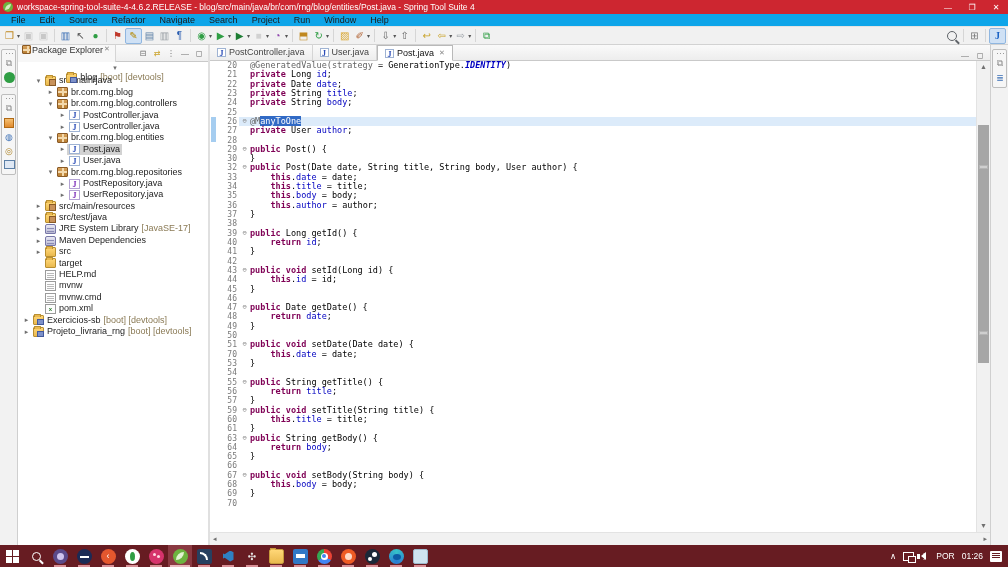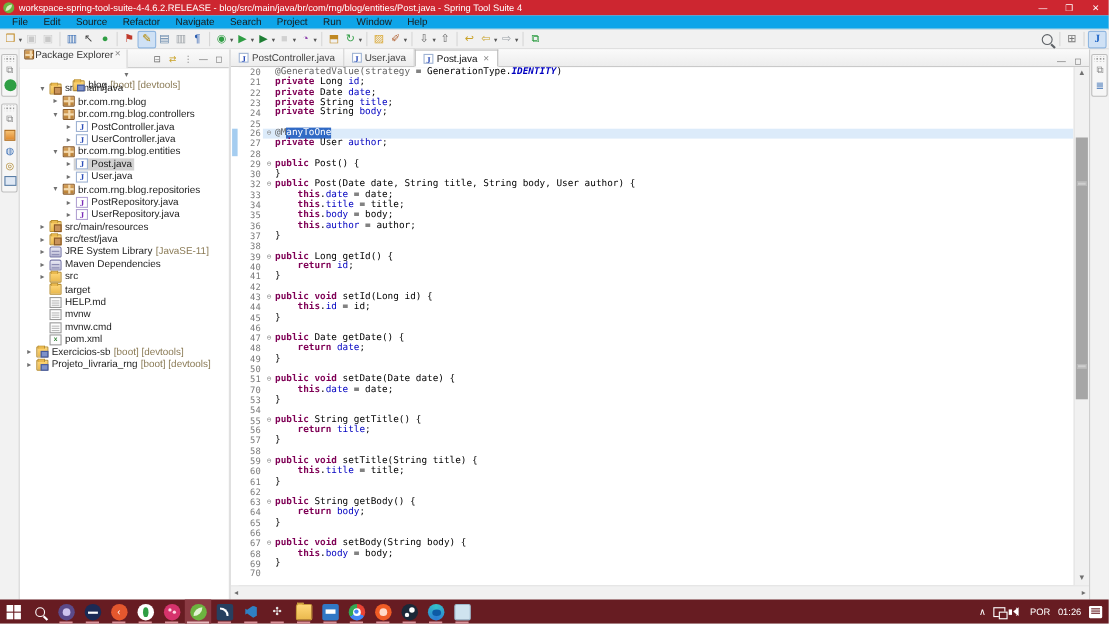--- a/index.html
+++ b/index.html
@@ -407,21 +407,21 @@
             <span class="tlabel">
               <span class="tic tic-folder tic-src"></span>
               <span>src/test/java</span>
             </span>
           </div>
           <div class="trow" style="padding-left: 16px;">
             <span class="chev">▸</span>
             <span class="tlabel">
               <span class="tic tic-lib"></span>
               <span>JRE System Library</span>
-              <span class="dec"> [JavaSE-11]</span>
+              <span class="dec"> [JavaSE-17]</span>
             </span>
           </div>
           <div class="trow" style="padding-left: 16px;">
             <span class="chev">▸</span>
             <span class="tlabel">
               <span class="tic tic-lib"></span>
               <span>Maven Dependencies</span>
             </span>
           </div>
           <div class="trow" style="padding-left: 16px;">
@@ -542,25 +542,23 @@
             <div class="cl"><span class="ln">48</span><span class="fold"></span><span class="ct"><span class="p">    </span><span class="k">return</span><span class="p"> </span><span class="f">date</span><span class="p">;</span></span></div>
             <div class="cl"><span class="ln">49</span><span class="fold"></span><span class="ct"><span class="p">}</span></span></div>
             <div class="cl"><span class="ln">50</span><span class="fold"></span><span class="ct"></span></div>
             <div class="cl"><span class="ln">51</span><span class="fold">⊖</span><span class="ct"><span class="k">public</span><span class="p"> </span><span class="k">void</span><span class="p"> setDate(Date date) {</span></span></div>
             <div class="cl"><span class="ln">70</span><span class="fold"></span><span class="ct"><span class="p">    </span><span class="k">this</span><span class="p">.</span><span class="f">date</span><span class="p"> = date;</span></span></div>
             <div class="cl"><span class="ln">53</span><span class="fold"></span><span class="ct"><span class="p">}</span></span></div>
             <div class="cl"><span class="ln">54</span><span class="fold"></span><span class="ct"></span></div>
             <div class="cl"><span class="ln">55</span><span class="fold">⊖</span><span class="ct"><span class="k">public</span><span class="p"> String getTitle() {</span></span></div>
             <div class="cl"><span class="ln">56</span><span class="fold"></span><span class="ct"><span class="p">    </span><span class="k">return</span><span class="p"> </span><span class="f">title</span><span class="p">;</span></span></div>
             <div class="cl"><span class="ln">57</span><span class="fold"></span><span class="ct"><span class="p">}</span></span></div>
-            <div class="cl"><span class="ln">58</span><span class="fold"></span><span class="ct"></span></div>
             <div class="cl"><span class="ln">59</span><span class="fold">⊖</span><span class="ct"><span class="k">public</span><span class="p"> </span><span class="k">void</span><span class="p"> setTitle(String title) {</span></span></div>
             <div class="cl"><span class="ln">60</span><span class="fold"></span><span class="ct"><span class="p">    </span><span class="k">this</span><span class="p">.</span><span class="f">title</span><span class="p"> = title;</span></span></div>
             <div class="cl"><span class="ln">61</span><span class="fold"></span><span class="ct"><span class="p">}</span></span></div>
-            <div class="cl"><span class="ln">62</span><span class="fold"></span><span class="ct"></span></div>
             <div class="cl"><span class="ln">63</span><span class="fold">⊖</span><span class="ct"><span class="k">public</span><span class="p"> String getBody() {</span></span></div>
             <div class="cl"><span class="ln">64</span><span class="fold"></span><span class="ct"><span class="p">    </span><span class="k">return</span><span class="p"> </span><span class="f">body</span><span class="p">;</span></span></div>
             <div class="cl"><span class="ln">65</span><span class="fold"></span><span class="ct"><span class="p">}</span></span></div>
             <div class="cl"><span class="ln">66</span><span class="fold"></span><span class="ct"></span></div>
             <div class="cl"><span class="ln">67</span><span class="fold">⊖</span><span class="ct"><span class="k">public</span><span class="p"> </span><span class="k">void</span><span class="p"> setBody(String body) {</span></span></div>
             <div class="cl"><span class="ln">68</span><span class="fold"></span><span class="ct"><span class="p">    </span><span class="k">this</span><span class="p">.</span><span class="f">body</span><span class="p"> = body;</span></span></div>
             <div class="cl"><span class="ln">69</span><span class="fold"></span><span class="ct"><span class="p">}</span></span></div>
             <div class="cl"><span class="ln">70</span><span class="fold"></span><span class="ct"></span></div>
           </div>
         <div class="vscroll">

